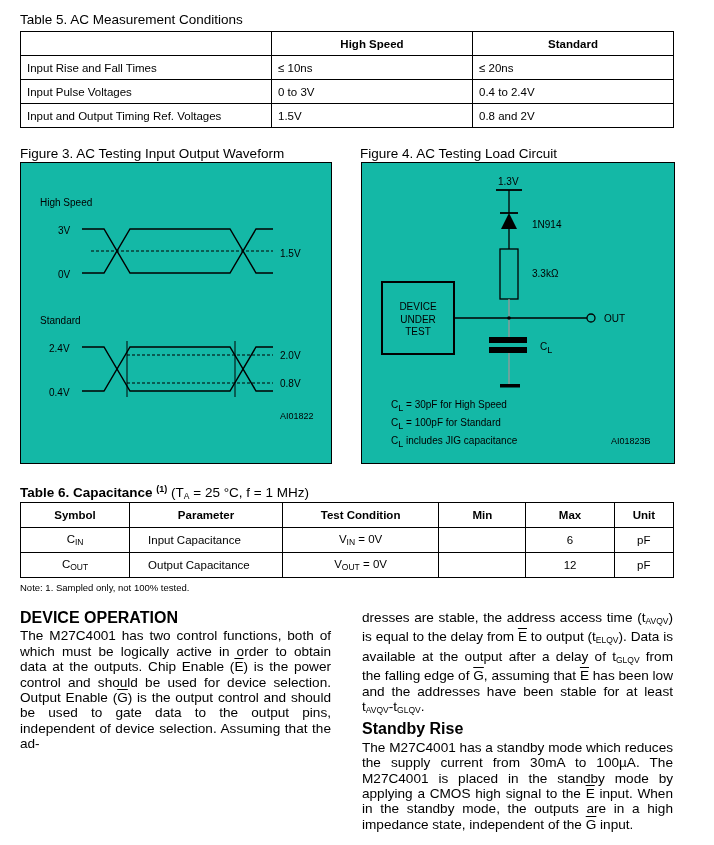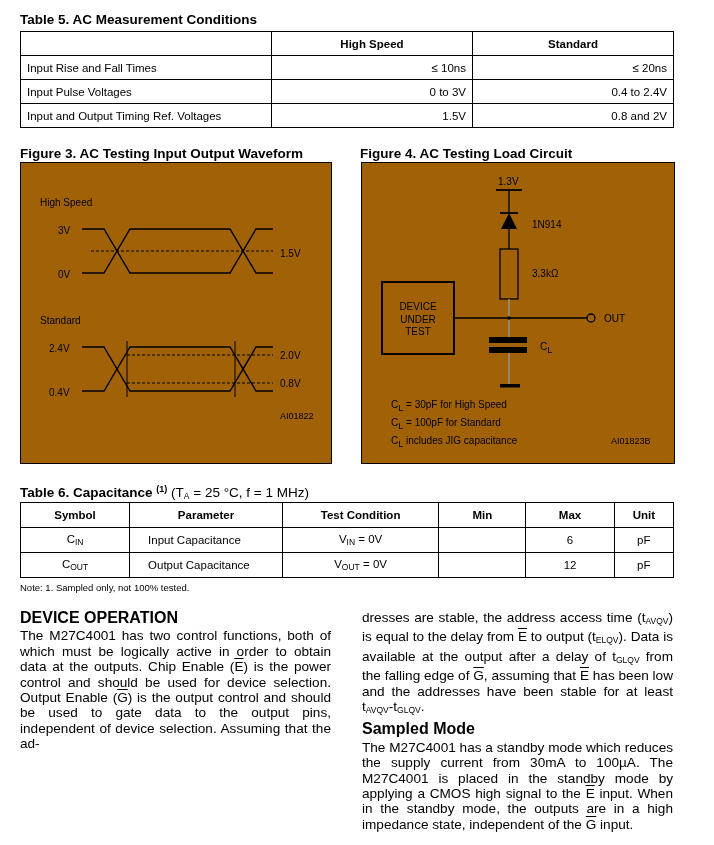--- a/index.html
+++ b/index.html
@@ -1,29 +1,29 @@
 <!DOCTYPE html>
 <html><head>
 <meta charset="utf-8">
 <style>
   html, body { margin: 0; padding: 0; background: #ffffff; }
   body { width: 714px; height: 845px; position: relative; overflow: hidden; color: #000; font-family: "Liberation Sans", sans-serif; }
   .abs { position: absolute; }
-  .caption { font-weight: bold; font-size: 13.5px; white-space: nowrap; }
+  .caption { font-weight: normal; font-size: 13.5px; white-space: nowrap; }
   table { border-collapse: collapse; font-family: "Liberation Sans", sans-serif; }
   table.t5 { position: absolute; left: 20px; top: 31px; width: 654px; font-size: 11.5px; }
   table.t5 td, table.t5 th { border: 1px solid #000; height: 23px; padding: 0 6px; }
   table.t5 th { font-weight: bold; text-align: center; }
-  table.t5 td.c { text-align: right; }
+  table.t5 td.c { text-align: left; }
   table.t6 { position: absolute; left: 20px; top: 502px; width: 654px; font-size: 11.5px; }
   table.t6 td, table.t6 th { border: 1px solid #000; height: 24px; padding: 0 18px; }
   table.t6 th { font-weight: bold; text-align: center; }
   table.t6 td.c { text-align: center; }
   sub { font-size: 8.5px; vertical-align: -2px; }
-  .figbox { position: absolute; border: 1.5px solid #000; background: #a16207; }
+  .figbox { position: absolute; border: 1.5px solid #000; background: #14b8a6; }
   .note { font-size: 9.5px; }
   .col { position: absolute; font-size: 13.6px; line-height: 15.4px; text-align: justify; }
   .col p { margin: 0; }
   .col h3 { margin: 0; font-size: 16px; font-weight: bold; }
   .ov { text-decoration: overline; }
   svg text { font-family: "Liberation Sans", sans-serif; }
 </style>
 </head>
 <body>
 
@@ -157,15 +157,15 @@
   </table>
 <div class="abs note" style="left:20px;top:582px;">Note:  1. Sampled only, not 100% tested.</div>
 
 <div class="col" style="left:20px;top:610px;width:311px;">
   <h3>DEVICE OPERATION</h3>
   <p style="margin-top:3px"><span>The M27C4001 has two control functions, both of which must be logically active in order to obtain data at the outputs. Chip Enable (</span><span class="ov">E</span><span>) is the power control and should be used for device selection. Output Enable (</span><span class="ov">G</span><span>) is the output control and should be used to gate data to the output pins, independent of device selection. Assuming that the ad-</span></p>
 </div>
 
 <div class="col" style="left:362px;top:610px;width:311px;height:230px;overflow:hidden;">
   <p><span>dresses are stable, the address access time (t</span><sub>AVQV</sub><span>) is equal to the delay from </span><span class="ov">E</span><span> to output (t</span><sub>ELQV</sub><span>). Data is available at the output after a delay of t</span><sub>GLQV</sub><span> from the falling edge of </span><span class="ov">G</span><span>, assuming that </span><span class="ov">E</span><span> has been low and the addresses have been stable for at least t</span><sub>AVQV</sub><span>-t</span><sub>GLQV</sub><span>.</span></p>
-  <h3 style="margin-top:3px">Sampled Mode</h3>
+  <h3 style="margin-top:3px">Standby Rise</h3>
   <p style="margin-top:3px"><span>The M27C4001 has a standby mode which reduces the supply current from 30mA to 100µA. The M27C4001 is placed in the standby mode by applying a CMOS high signal to the </span><span class="ov">E</span><span> input. When in the standby mode, the outputs are in a high impedance state, independent of the </span><span class="ov">G</span><span> input.</span></p>
 </div>
 
 </body></html>

